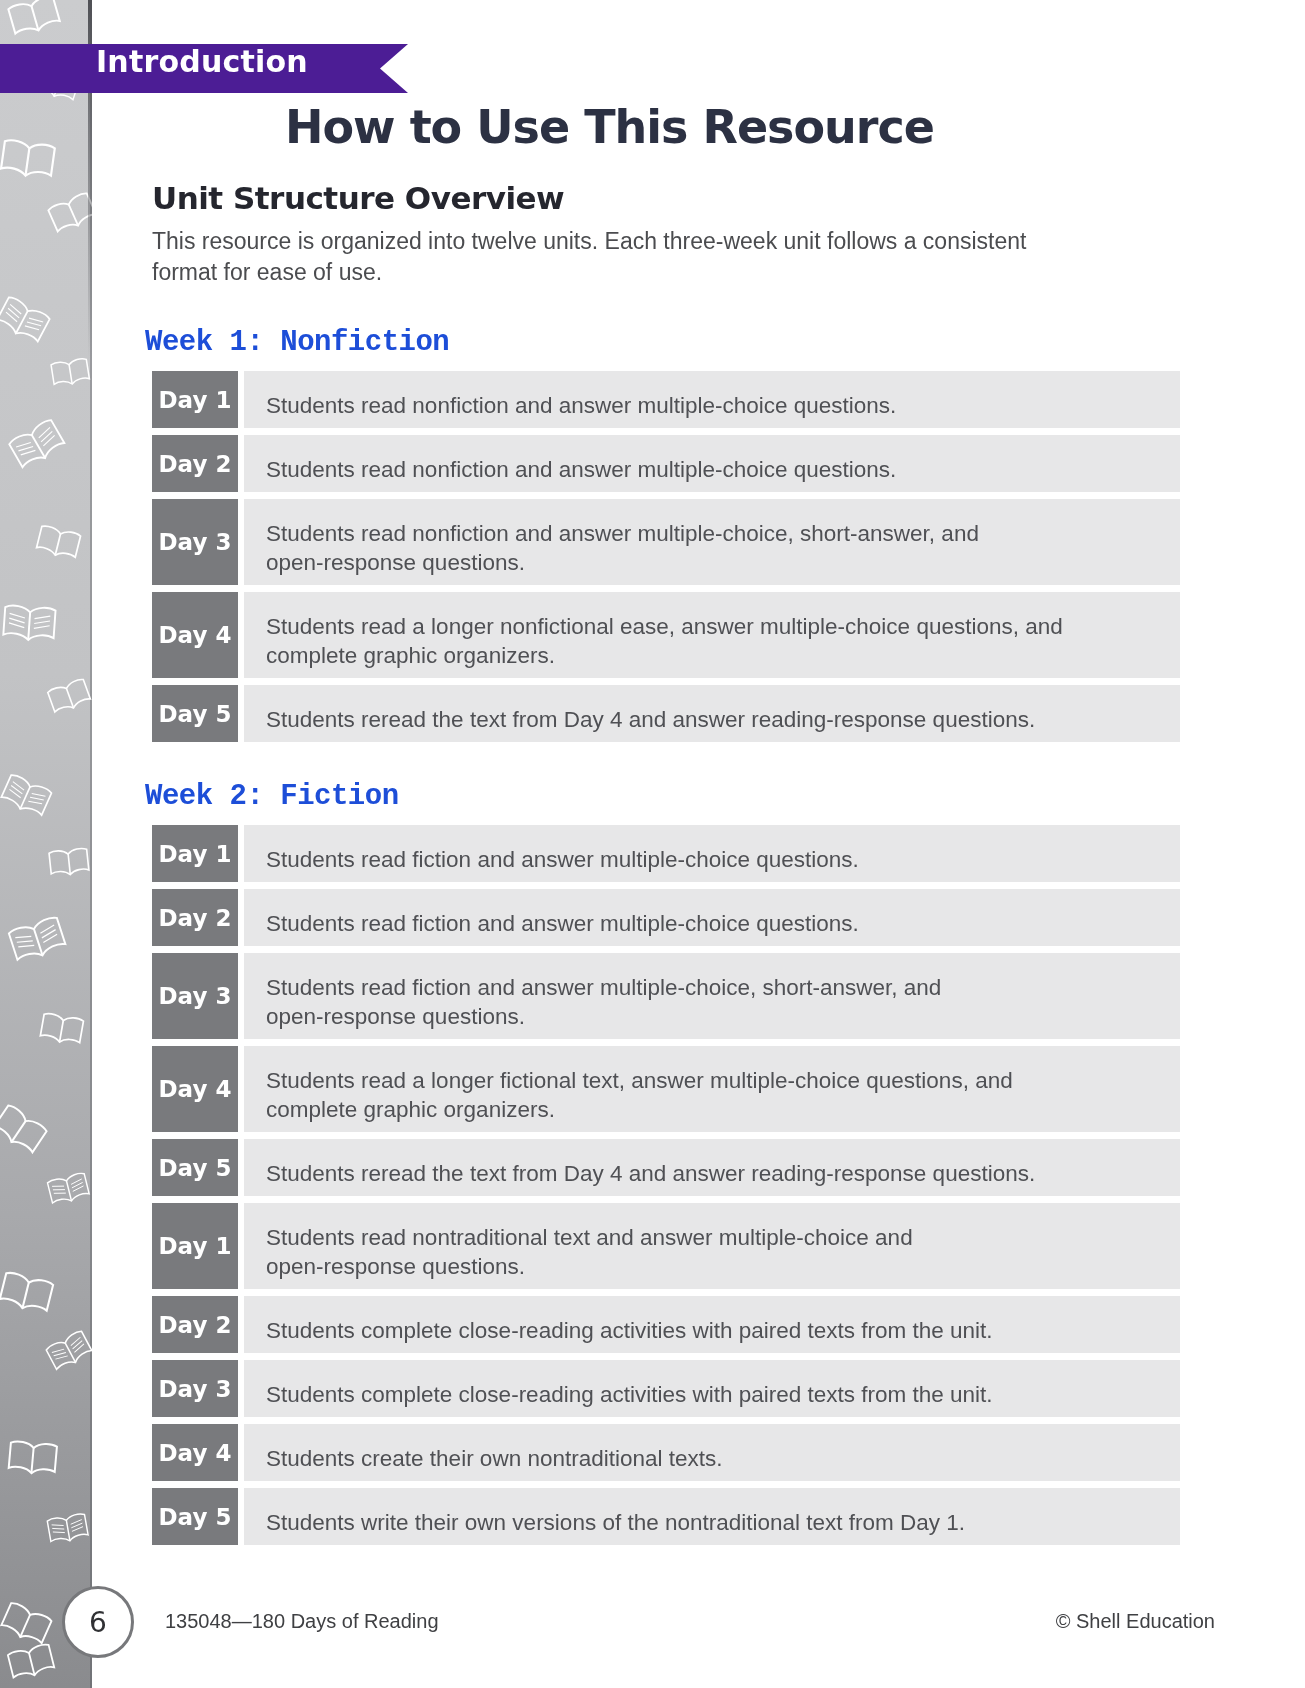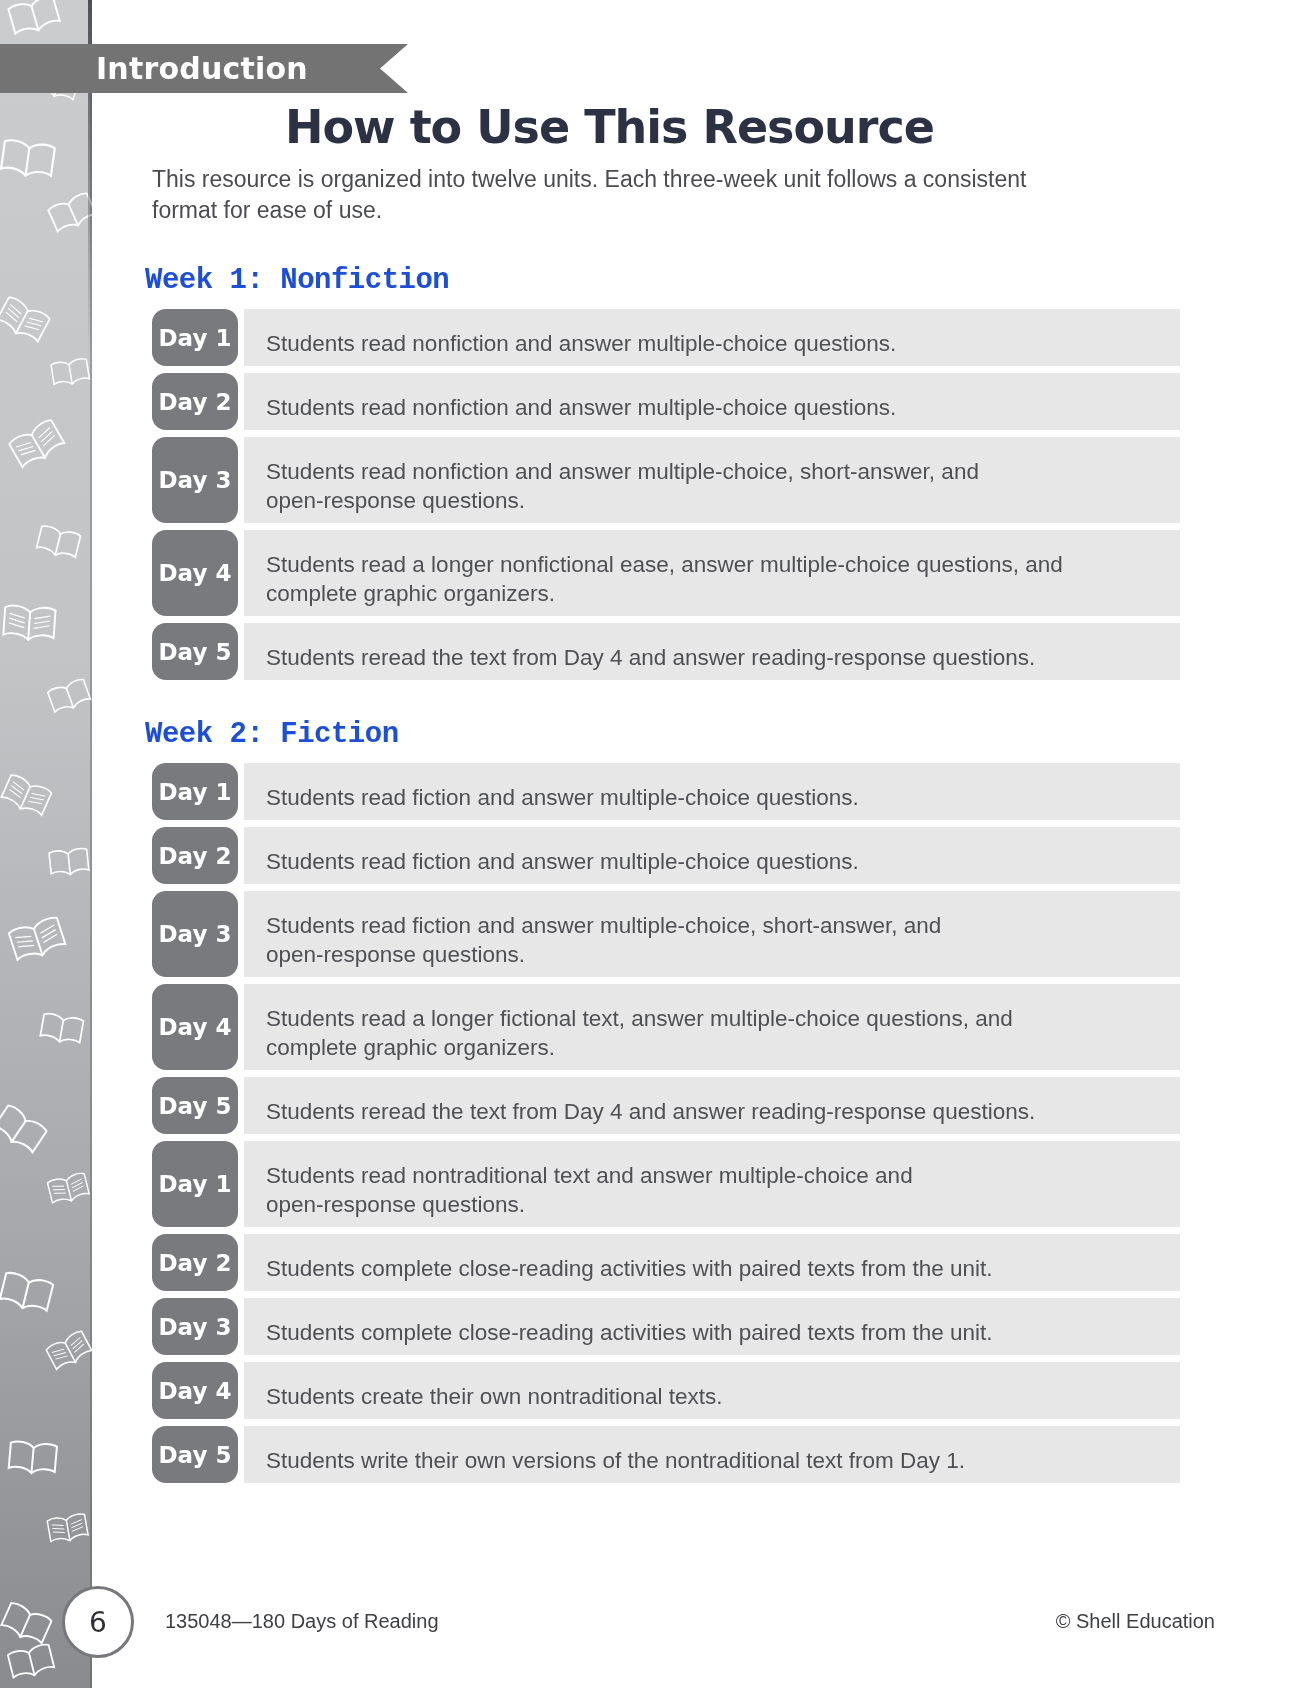--- a/index.html
+++ b/index.html
@@ -15,23 +15,23 @@
     box-sizing:border-box;
   }
   .sidebar svg{position:absolute;left:0;top:0;}
   .sidebar-edge{
     position:absolute;right:-2px;top:0;width:4px;height:360px;
     background:linear-gradient(#4f5055,rgba(79,80,85,0));
   }
   
   .ribbon{
     position:absolute;left:0;top:44px;width:408px;height:49px;
-    background:#737373;
+    background:#4c1d95;
     clip-path:polygon(0 0,100% 0,calc(100% - 28px) 50%,100% 100%,0 100%);
-    display:flex;align-items:center;
+    display:flex;align-items:flex-start;
   }
   .ribbon span{
     margin-left:96px;color:#ffffff;font-weight:bold;font-size:30px;
     font-family:"DejaVu Sans",sans-serif;letter-spacing:0.2px;
   }
   
   .main{position:absolute;left:92px;top:0;width:1035px;}
   .title{
     margin:100px 0 0 0;text-align:center;
     font-family:"DejaVu Sans",sans-serif;font-weight:bold;
@@ -49,21 +49,20 @@
     margin:38px 0 12px 53px;font-family:Liberation Mono, monospace;
     font-weight:bold;font-size:29px;color:#1d4ed8;letter-spacing:-0.5px;
   }
   .rows{margin-left:60px;width:1028px;}
   .day-row{display:flex;align-items:stretch;margin-bottom:7px;}
   .day-badge{
     flex:0 0 86px;background:#797a7d;color:#ffffff;
     display:flex;align-items:center;justify-content:center;
     font-family:"DejaVu Sans",sans-serif;font-weight:bold;font-size:23px;
     margin-right:6px;
-    border-radius:14px;
   }
   .day-cell{
     flex:1 1 auto;background:#e7e7e8;color:#4f5054;
     padding:20px 18px 8px 22px;font-size:22.5px;line-height:29px;
     white-space:pre-line;display:flex;flex-direction:column;justify-content:center;
   }
   
   .page-circle{
     position:absolute;left:62px;top:1586px;width:72px;height:72px;
     background:#ffffff;border:3px solid #77787b;border-radius:50%;
@@ -121,20 +120,21 @@
     <div class="sidebar-edge"></div>
   </div>
 
   <div class="ribbon">
     <span>Introduction</span>
   </div>
 
   <div class="main">
     <h1 class="title">How to Use This Resource</h1>
 
+    <h2 class="overview-heading">Unit Structure Overview</h2>
     <p class="intro-paragraph">This resource is organized into twelve units.  Each three-week unit follows a consistent
 format for ease of use.</p>
 
     <h3 class="week-heading">Week 1: Nonfiction</h3>
     <div class="rows">
       <div class="day-row">
         <div class="day-badge">Day 1</div>
         <div class="day-cell">Students read nonfiction and answer multiple-choice questions.</div>
       </div>
       <div class="day-row">

